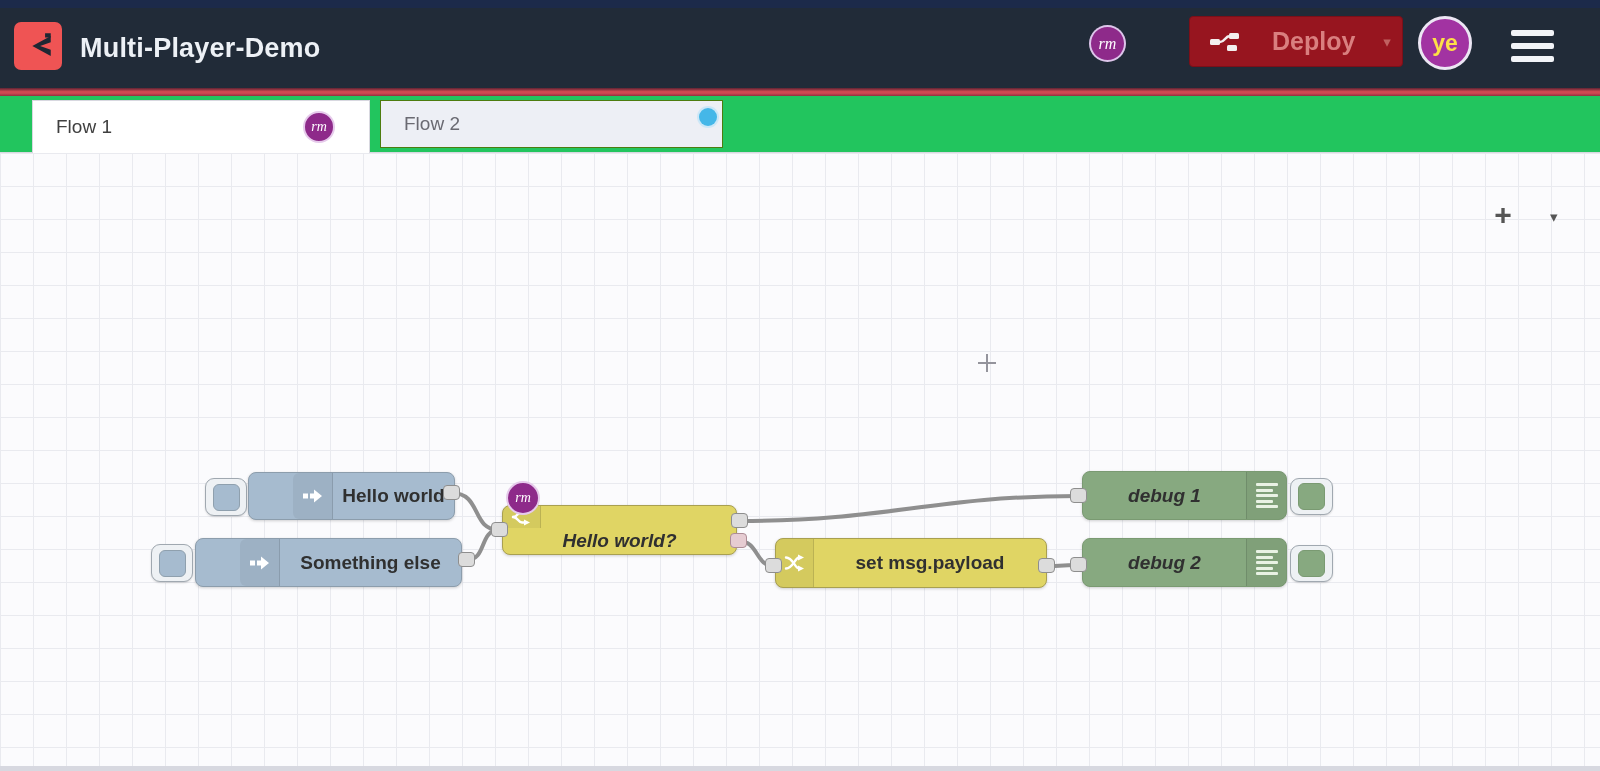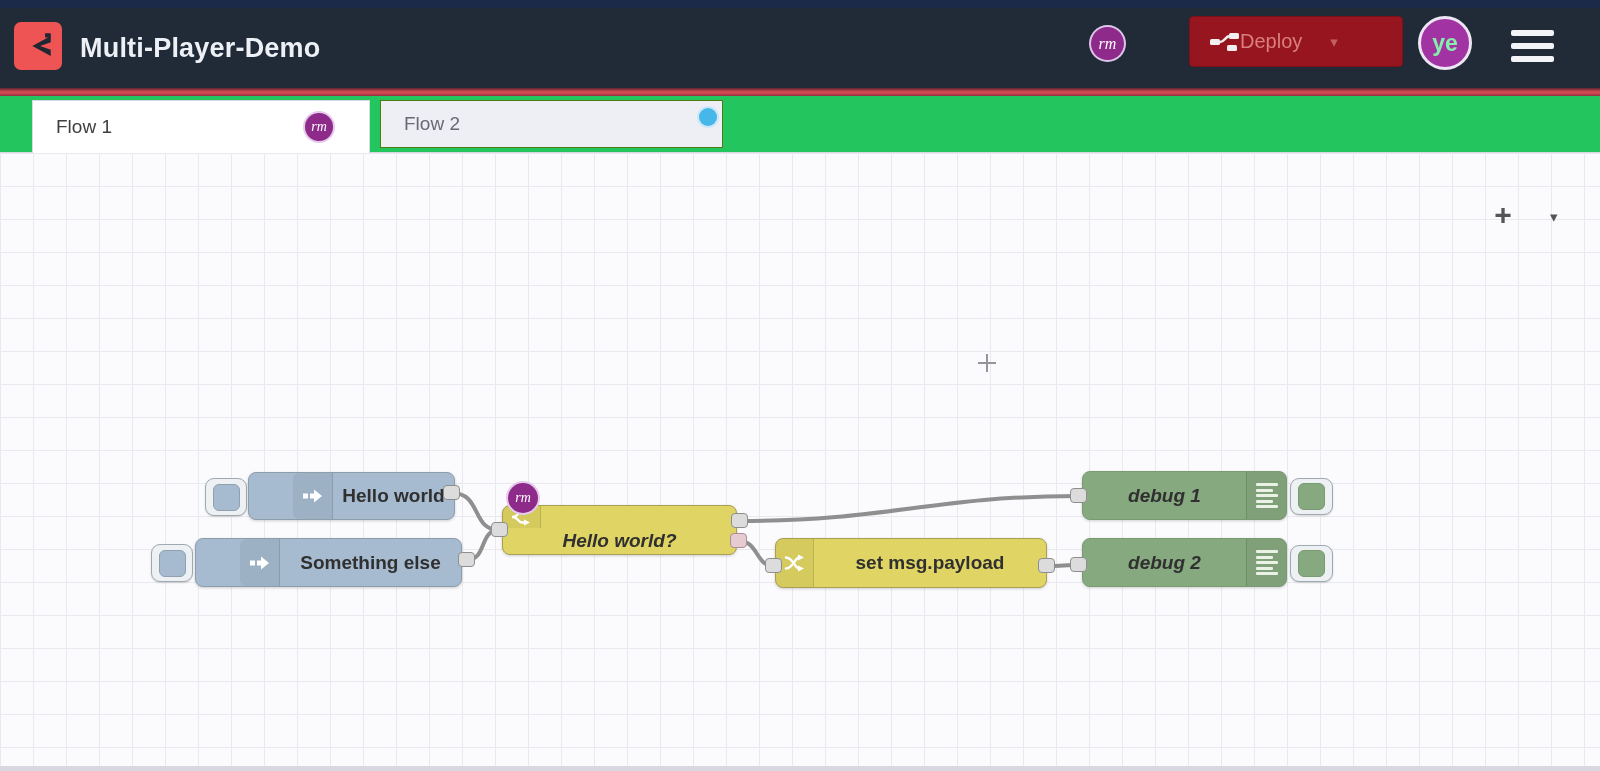--- a/index.html
+++ b/index.html
@@ -20,26 +20,26 @@
     color:#edf1f6; font-size:27px; font-weight:bold; letter-spacing:.2px; }
   .presence-sm { position:absolute; left:1089px; top:17px; width:37px; height:37px;
     border-radius:50%; background:var(--presence_purple,#8e2a8a);
     border:2px solid rgba(235,225,250,.85);
     display:flex; align-items:center; justify-content:center;
     color:#fff; font-family:"Liberation Serif",serif; font-style:italic; font-size:16px; }
   .deploy-btn { position:absolute; left:1189px; top:8px; width:214px; height:51px;
     background:var(--deploy_bg,#97151f); border:1px solid #7c0f18; border-radius:4px;
     display:flex; align-items:center; cursor:pointer; }
   .deploy-btn .dicon { margin-left:20px; }
-  .deploy-label { margin-left:0; color:var(--deploy_text,#d97f7f); font-size:20px; font-weight:normal; }
+  .deploy-label { margin-left:32px; color:var(--deploy_text,#d97f7f); font-size:25px; font-weight:bold; }
   .deploy-caret { margin-left:28px; color:#c06060; font-size:15px; }
   .avatar { position:absolute; left:1418px; top:8px; width:54px; height:54px; border-radius:50%;
     background:var(--avatar_purple,#a233a2); border:3px solid #ece6f4;
     display:flex; align-items:center; justify-content:center;
-    color:#86efac; font-size:23px; font-weight:bold; }
+    color:#fde047; font-size:23px; font-weight:bold; }
   .hamburger { position:absolute; left:1511px; top:14px; width:43px; height:48px;
     display:flex; flex-direction:column; justify-content:center; gap:7px; cursor:pointer; }
   .hamburger span { display:block; height:6px; border-radius:2px; background:#f2f4f8; }
 
   
   .red-line { position:absolute; left:0; top:88px; width:1600px; height:8px; z-index:24;
     background:linear-gradient(to bottom,#5e2333,var(--accent_red,#cf4a52) 45%,var(--accent_red,#cf4a52) 65%,#8f3240); }
 
   
   .tabbar { position:absolute; left:0; top:96px; width:1600px; height:57px;

